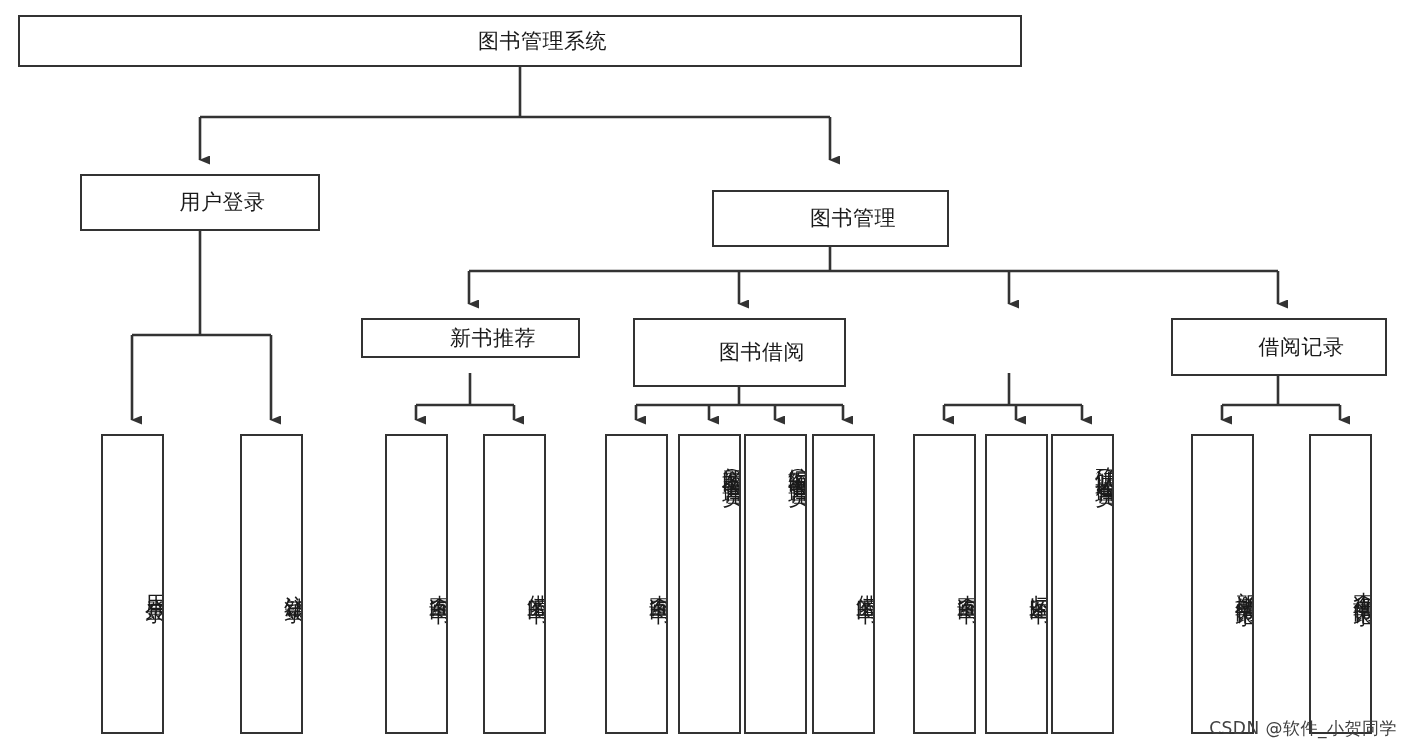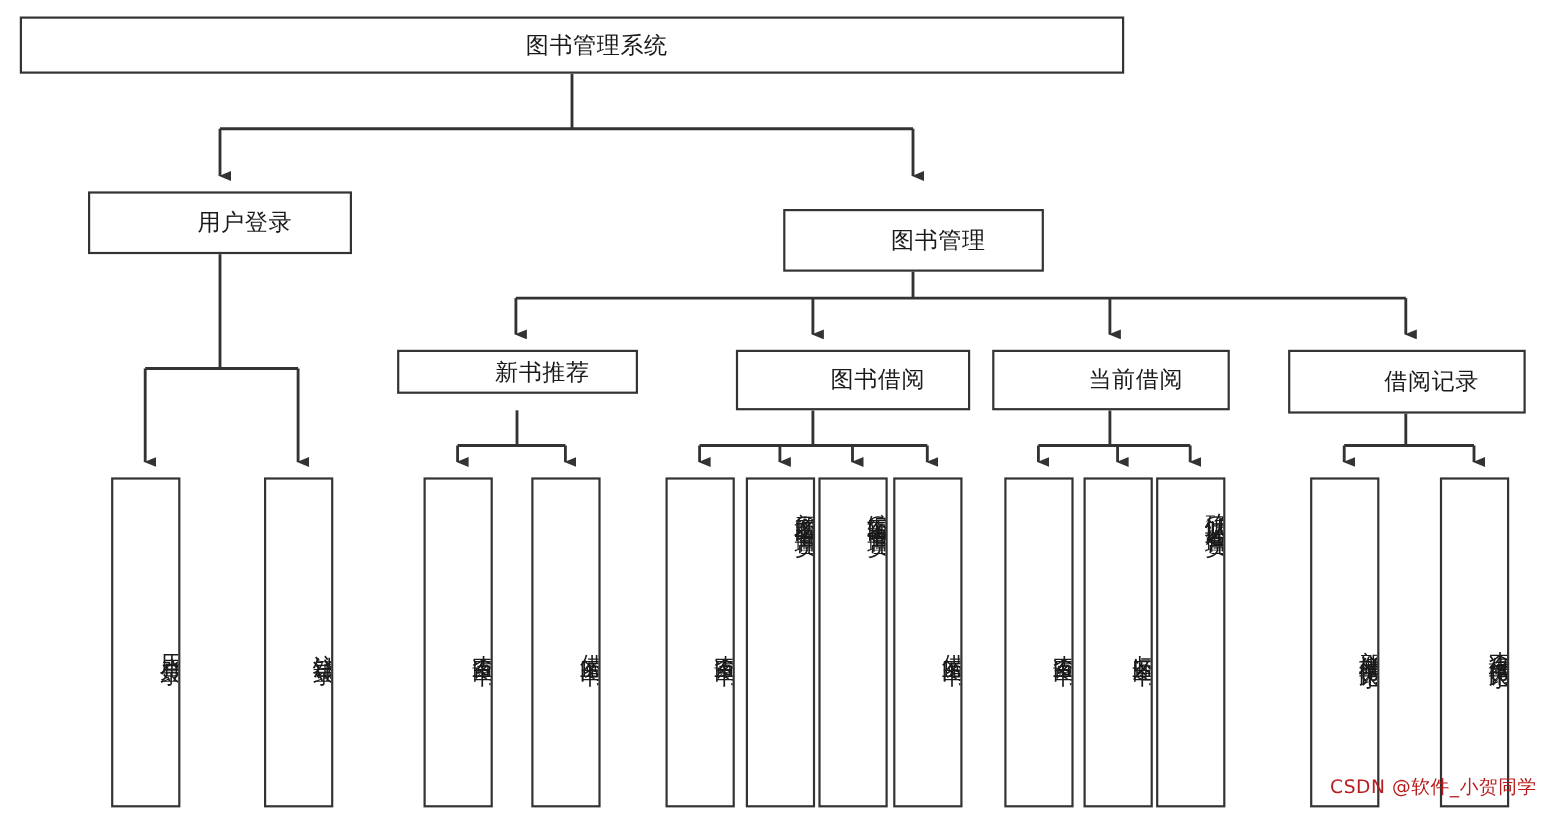--- a/index.html
+++ b/index.html
@@ -58,23 +58,23 @@
     letter-spacing: 3px;
     white-space: normal;
   }
   .node-box.leaf.centered {
     align-items: center;
     padding-top: 0;
   }
   .watermark {
     position: absolute;
     right: 8px;
-    bottom: 20px;
+    bottom: 7px;
     font-size: 17px;
-    color: #b91c1c;
+    color: #404040;
     letter-spacing: 0.5px;
     white-space: nowrap;
     pointer-events: none;
     margin-top: 20px;
   }
 </style>
 </head>
 <body>
 
 <div id="diagram-root">
@@ -150,27 +150,24 @@
   </div>
 
   <div class="node-box" style="left:712px; top:174px; width:237px; height:57px;margin-top:16px;">
     <span class="node-label">图书管理</span>
   </div>
 
   <div class="node-box" style="left:361px; top:318px; width:219px; height:40px;">
     <span class="node-label">新书推荐</span>
   </div>
 
-  <div class="node-box" style="left:633px; top:318px; width:213px; height:55px;margin-left:36px;">
+  <div class="node-box" style="left:633px; top:318px; width:213px; height:69px;">
     <span class="node-label">图书借阅</span>
   </div>
 
-  <div class="node-box" style="left:902px; top:318px; width:216px; height:55px;">
-    <span class="node-label">当前借阅</span>
-  </div>
 
   <div class="node-box" style="left:1171px; top:318px; width:216px; height:58px;">
     <span class="node-label">借阅记录</span>
   </div>
 
   <div class="node-box leaf centered" style="left:101px; top:434px; width:63px; height:300px;">
     <span class="node-label">用户登录</span>
   </div>
 
   <div class="node-box leaf centered" style="left:240px; top:434px; width:63px; height:300px;">

